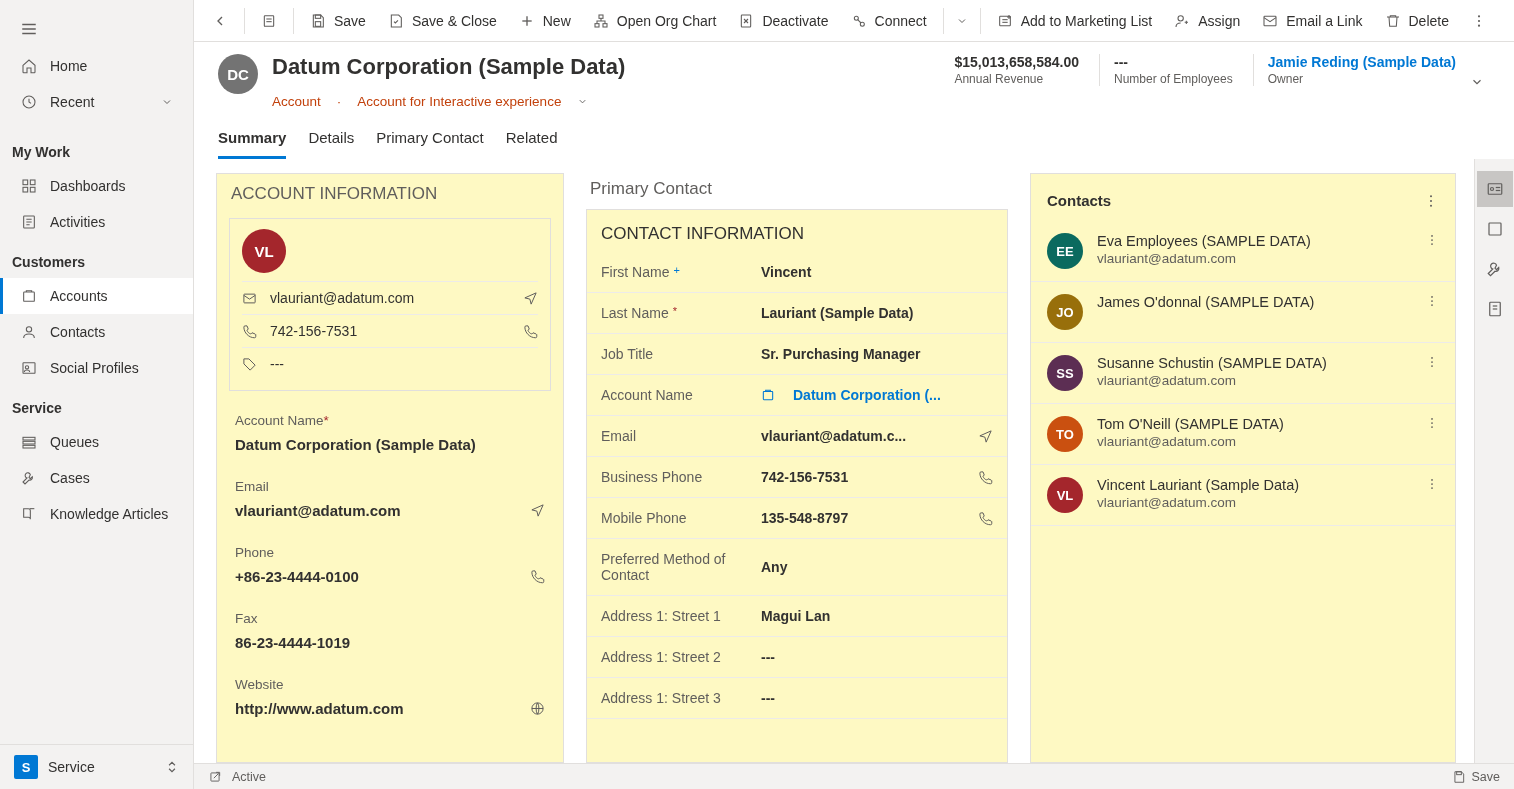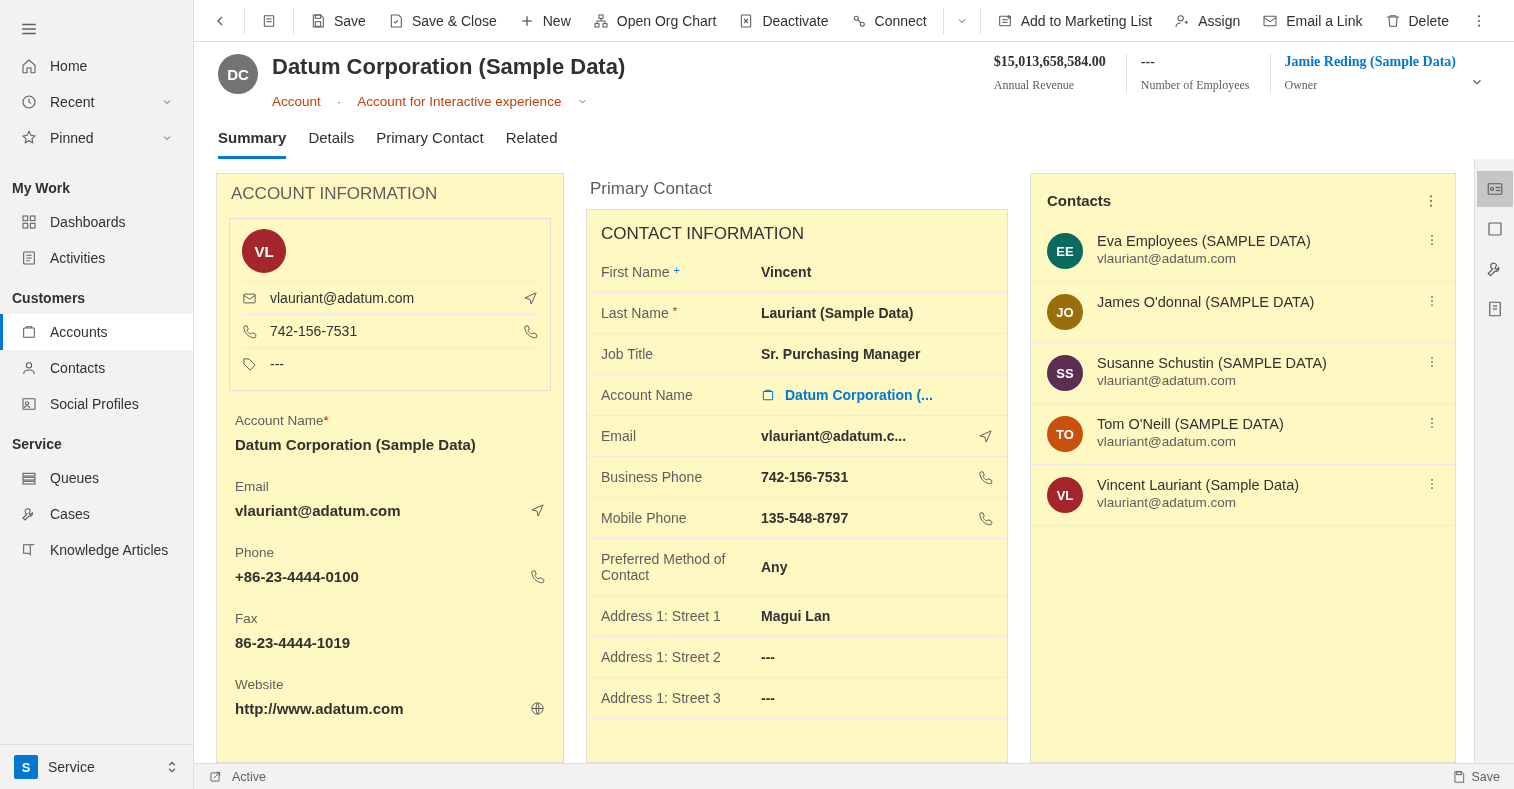--- a/index.html
+++ b/index.html
@@ -24,25 +24,25 @@
 .cmd-btn .icon { width: 16px; height: 16px; margin-right: 8px; display: flex; align-items: center; justify-content: center; color: #605e5c; }
 .cmd-btn.icon-only .icon { margin-right: 0; }
 .cmd-sep { width: 1px; height: 26px; background: #e1dfdd; margin: 0 4px; }
 .cmd-chev { padding: 6px 6px; cursor: pointer; }
 
 .header { padding: 12px 24px 0 24px; display: flex; align-items: flex-start; }
 .rec-avatar { width: 40px; height: 40px; border-radius: 50%; background: #737373; color: #fff; display: flex; align-items: center; justify-content: center; font-weight: 600; font-size: 15px; margin-right: 14px; }
 .rec-title { font-size: 22px; font-weight: 600; color: #323130; }
 .rec-sub { font-size: 13.5px; color: #c2410c; margin-top: 14px; display: flex; align-items: center; gap: 16px; }
 .header-fields { margin-left: auto; display: flex; gap: 20px; align-items: flex-start; }
-.header-field { border-left: 0px solid #e1dfdd; padding-left: 0px; font-family: Liberation Serif, serif; }
+.header-field { border-left: 0px solid #e1dfdd; padding-left: 0px; }
 .header-field + .header-field { border-left: 1px solid #e1dfdd; padding-left: 14px; }
 .header-field .val { font-size: 14px; font-weight: 600; color: #323130; white-space: nowrap; }
 .header-field .val.link { color: #0078d4; }
-.header-field .lbl { font-size: 12px; color: #605e5c; margin-top: 8px; }
+.header-field .lbl { font-size: 12px; color: #605e5c; margin-top: 2px; }
 .header-chev { padding: 6px; color: #605e5c; cursor: pointer; align-self: center; margin-left: 8px; }
 
 .tabs { display: flex; gap: 22px; padding: 14px 24px 0 24px; border-bottom: 0; }
 .tab { padding: 6px 0 10px 0; font-size: 15px; color: #323130; cursor: pointer; border-bottom: 3px solid transparent; }
 .tab.active { font-weight: 600; border-bottom-color: #0078d4; }
 
 .content-area { flex: 1; overflow: hidden; position: relative; display: flex; }
 .cols { flex: 1; display: flex; gap: 22px; padding: 14px 18px 0 22px; overflow: hidden; }
 .col { display: flex; flex-direction: column; overflow: hidden; }
 .col1 { width: 348px; }
@@ -66,21 +66,21 @@
 .field-label { font-size: 13.5px; color: #605e5c; padding: 8px 0 4px 0; }
 .field-label .req { color: #a4262c; }
 .field-value-row { display: flex; align-items: center; padding: 4px 0 10px 0; font-size: 15px; font-weight: 600; color: #323130; }
 .field-value-row .faction { margin-left: auto; color: #605e5c; cursor: pointer; font-weight: 400; }
 
 .form-row { display: flex; align-items: center; padding: 12px 14px; border-bottom: 1px solid #edebe9; font-size: 14px; }
 .form-row .flabel { width: 160px; color: #605e5c; font-size: 14px; }
 .form-row .freq { color: #a4262c; font-size: 11px; vertical-align: top; margin-left: 4px; }
 .form-row .frec { color: #0078d4; font-size: 11px; vertical-align: top; margin-left: 4px; }
 .form-row .fval { flex: 1; font-weight: 600; color: #323130; white-space: nowrap; overflow: hidden; text-overflow: ellipsis; }
-.form-row .fval.link { color: #0078d4; display: flex; align-items: center; gap: 10px; }
+.form-row .fval.link { color: #0078d4; display: flex; align-items: center; gap: 18px; }
 .form-row .ficon { color: #605e5c; margin-left: 8px; cursor: pointer; }
 
 .subgrid-head { display: flex; align-items: center; padding: 18px 16px 12px 16px; }
 .subgrid-title { font-size: 15px; font-weight: 600; }
 .subgrid-more { margin-left: auto; color: #605e5c; cursor: pointer; }
 .contact-item { display: flex; align-items: flex-start; padding: 12px 16px; border-bottom: 1px solid #edebe9; }
 .contact-item .avatar-circle { width: 36px; height: 36px; font-size: 13px; margin-right: 14px; flex-shrink: 0; }
 .contact-item .cname { font-size: 14.5px; color: #323130; }
 .contact-item .cemail { font-size: 13.5px; color: #605e5c; margin-top: 2px; }
 .contact-item .cmore { margin-left: auto; color: #605e5c; cursor: pointer; align-self: flex-start; }
@@ -118,33 +118,20 @@
         <span>Home</span>
       </div>
       <div class="nav-item">
         <span class="icon">
             <svg width="16" height="16" viewBox="0 0 24 24" fill="none" stroke="currentColor" stroke-width="1.6">
               <circle cx="12" cy="12" r="9"></circle>
               <path d="M12 7v5l3 2"></path>
             </svg>
           </span>
         <span>Recent</span>
-        <span class="chev">
-            <svg width="12" height="12" viewBox="0 0 24 24" fill="none" stroke="currentColor" stroke-width="2">
-              <polyline points="6 9 12 15 18 9"></polyline>
-            </svg>
-          </span>
-      </div>
-      <div class="nav-item">
-        <span class="icon">
-            <svg width="16" height="16" viewBox="0 0 24 24" fill="none" stroke="currentColor" stroke-width="1.6">
-              <path d="M12 2l3 6 6 1-4.5 4 1 6-5.5-3-5.5 3 1-6L3 9l6-1z"></path>
-            </svg>
-          </span>
-        <span>Pinned</span>
         <span class="chev">
             <svg width="12" height="12" viewBox="0 0 24 24" fill="none" stroke="currentColor" stroke-width="2">
               <polyline points="6 9 12 15 18 9"></polyline>
             </svg>
           </span>
       </div>
     </div>
 
     <div class="nav-group-label">My Work</div>
     <div class="nav-item">

